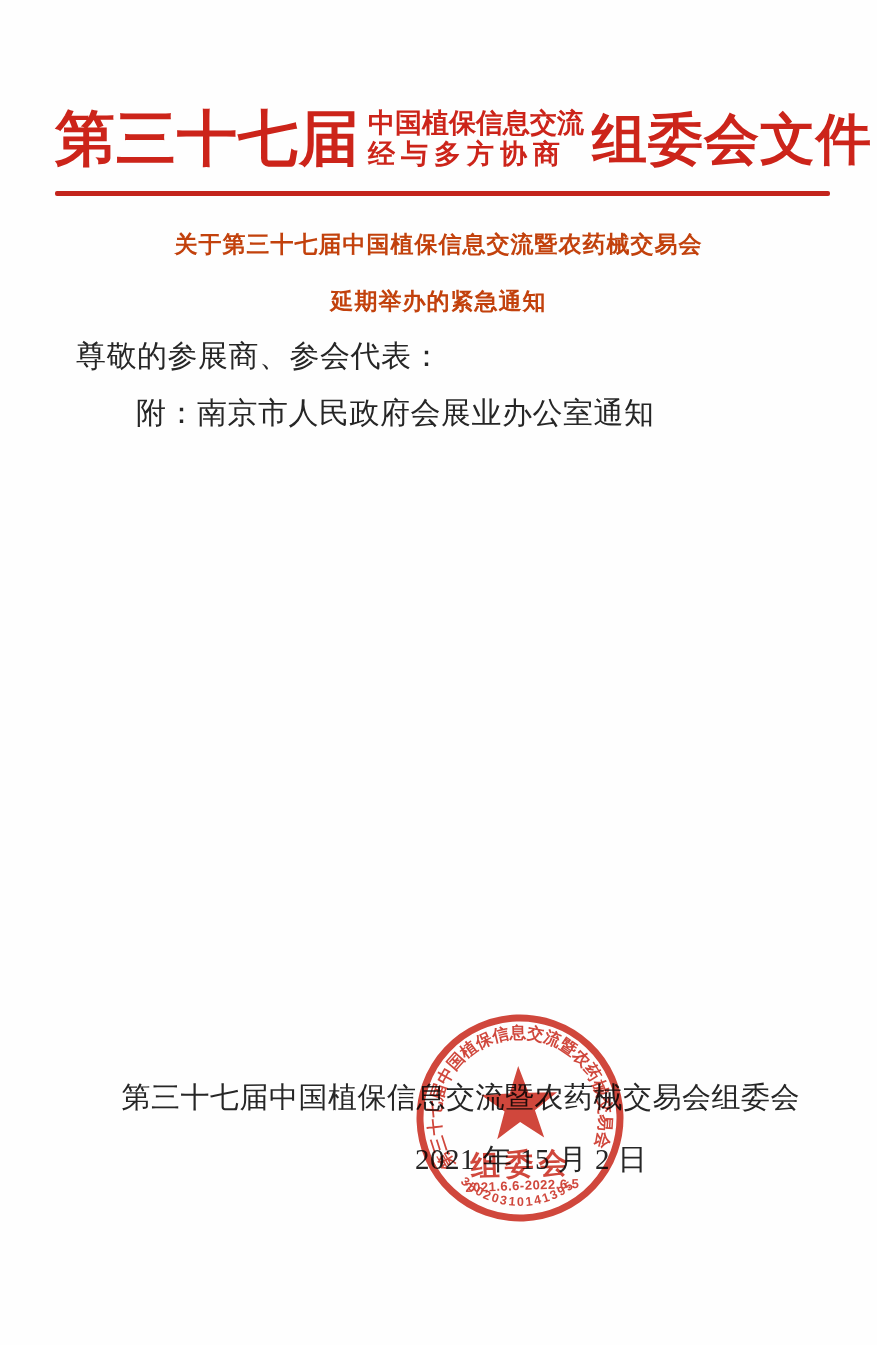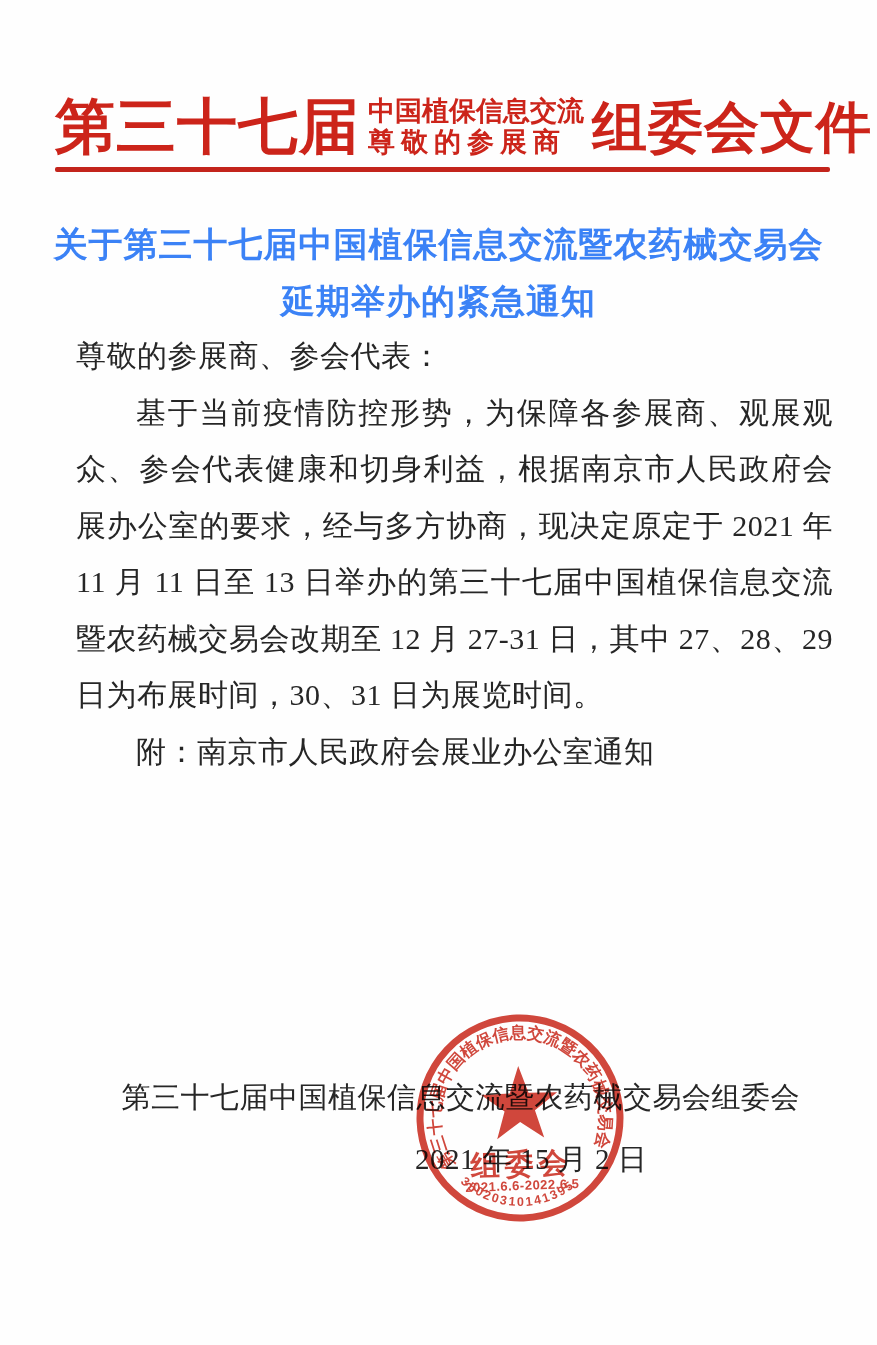--- a/index.html
+++ b/index.html
@@ -36,21 +36,21 @@
     color: #cc241a;
     white-space: nowrap;
     line-height: 1;
   }
   .lh-left  { font-size: 60px; letter-spacing: 1px; }
   .lh-right { font-size: 55px; letter-spacing: 1px; }
   .lh-mid {
     display: flex;
     flex-direction: column;
     width: 238px;
-    margin: 0 8px;
+    margin: 12px 8px;
     font-family: "Liberation Sans", sans-serif;
     font-weight: 700;
     color: #cc241a;
     font-size: 27px;
     line-height: 31px;
     text-align: justify;
   }
   .lh-mid span { display: block; white-space: nowrap; }
   .lh-mid .line2 { letter-spacing: 6px; }
   .lh-rule {
@@ -62,23 +62,23 @@
 
   
   .notice-title {
     position: absolute;
     top: 216px;
     left: 0;
     width: 877px;
     text-align: center;
     font-family: "Liberation Sans", sans-serif;
     font-weight: 700;
-    font-size: 34px;
+    font-size: 23px;
     line-height: 57px;
-    color: #3b82f6;
+    color: #c2410c;
     letter-spacing: 1px;
   }
 
   
   .body-text {
     position: absolute;
     top: 328px;
     left: 60px;
     width: 757px;
     font-size: 30px;
@@ -135,35 +135,34 @@
 </head>
 <body>
 
 <div class="page">
 
   <div class="letterhead">
     <div class="lh-row">
       <span class="lh-big lh-left">第三十七届</span>
       <span class="lh-mid">
         <span class="line1">中国植保信息交流</span>
-        <span class="line2">尊敬的参展商</span>
+        <span class="line2">经与多方协商</span>
       </span>
       <span class="lh-big lh-right">组委会文件</span>
     </div>
     <div class="lh-rule"></div>
   </div>
 
   <div class="notice-title">
     <div>关于第三十七届中国植保信息交流暨农药械交易会</div>
     <div>延期举办的紧急通知</div>
   </div>
 
   <div class="body-text">
     <p>尊敬的参展商、参会代表：</p>
-    <p class="indent">基于当前疫情防控形势，为保障各参展商、观展观众、参会代表健康和切身利益，根据南京市人民政府会展办公室的要求，经与多方协商，现决定原定于 2021 年 11 月 11 日至 13 日举办的第三十七届中国植保信息交流暨农药械交易会改期至 12 月 27-31 日，其中 27、28、29 日为布展时间，30、31 日为展览时间。</p>
     <p class="indent">附：南京市人民政府会展业办公室通知</p>
   </div>
 
   <div class="signature-org">第三十七届中国植保信息交流暨农药械交易会组委会</div>
   <div class="signature-date">2021 年 15 月 2 日</div>
 
   <svg class="stamp" viewBox="0 0 220 220">
     <defs>
       <path id="sealRingPath" d="M 44.5 155.9 A 80 80 0 1 1 175.5 155.9" fill="none"></path>
       <path id="sealSerialPath" d="M 42.6 166.6 A 88 88 0 0 0 177.4 166.6" fill="none"></path>

